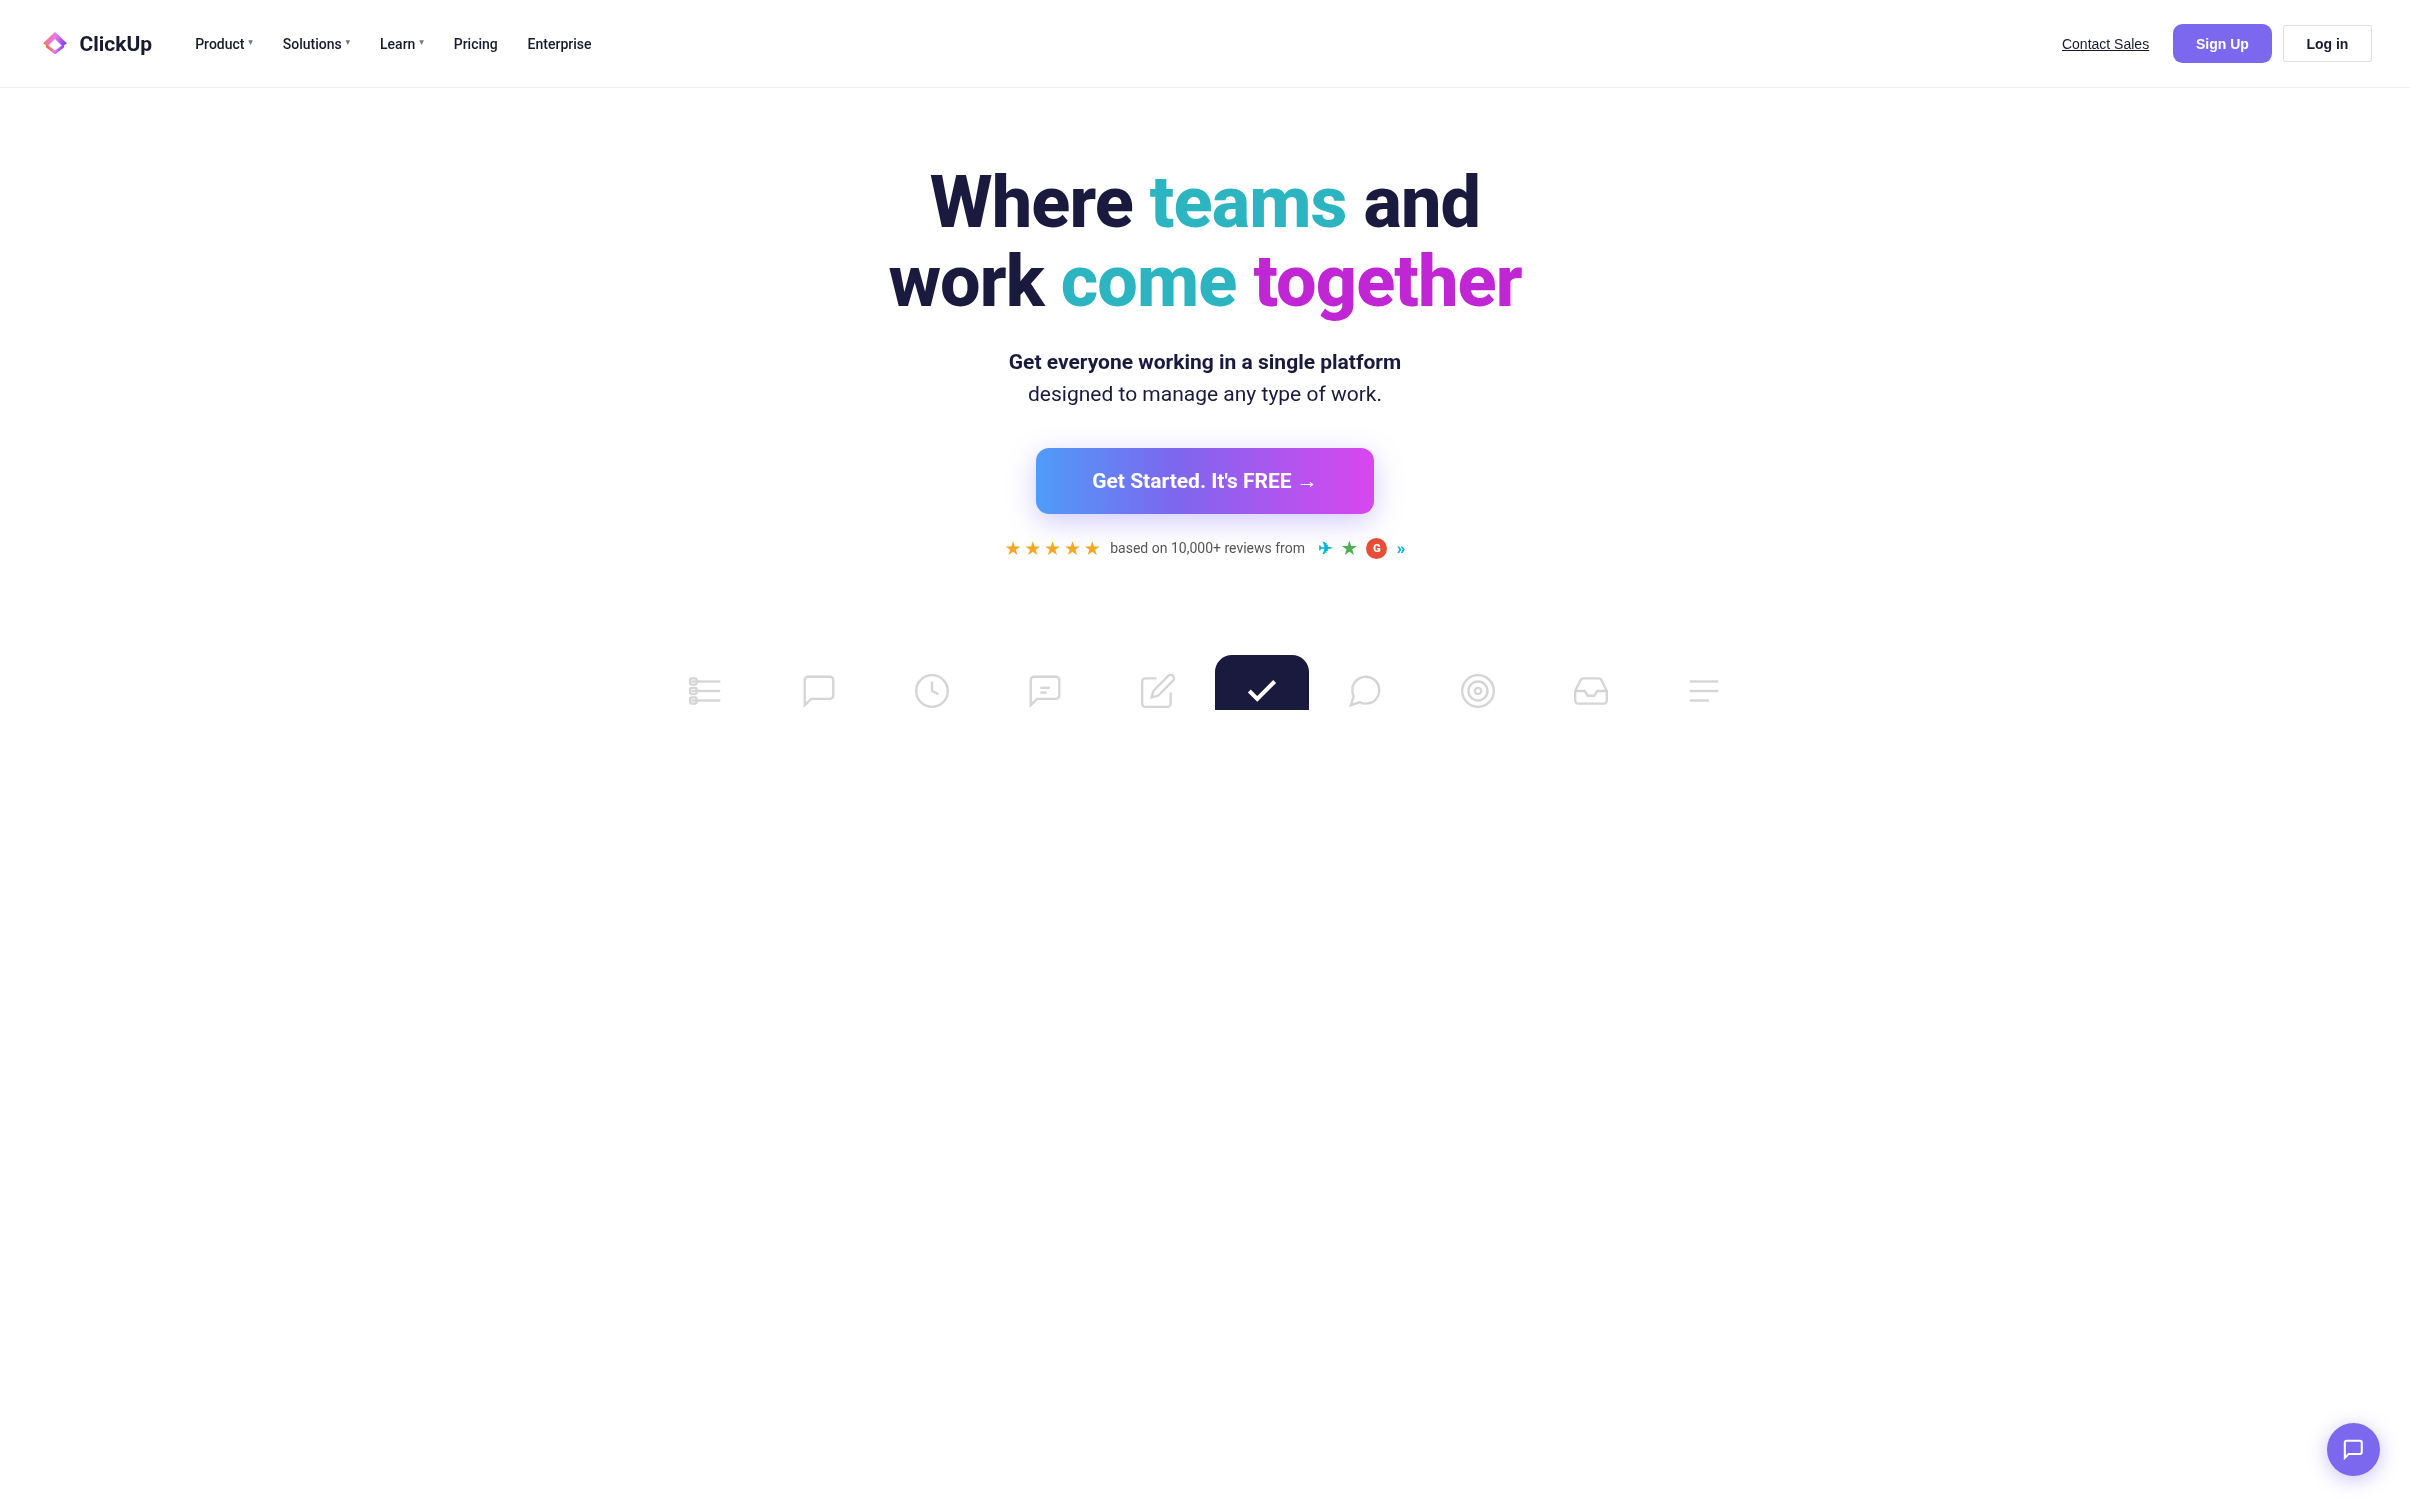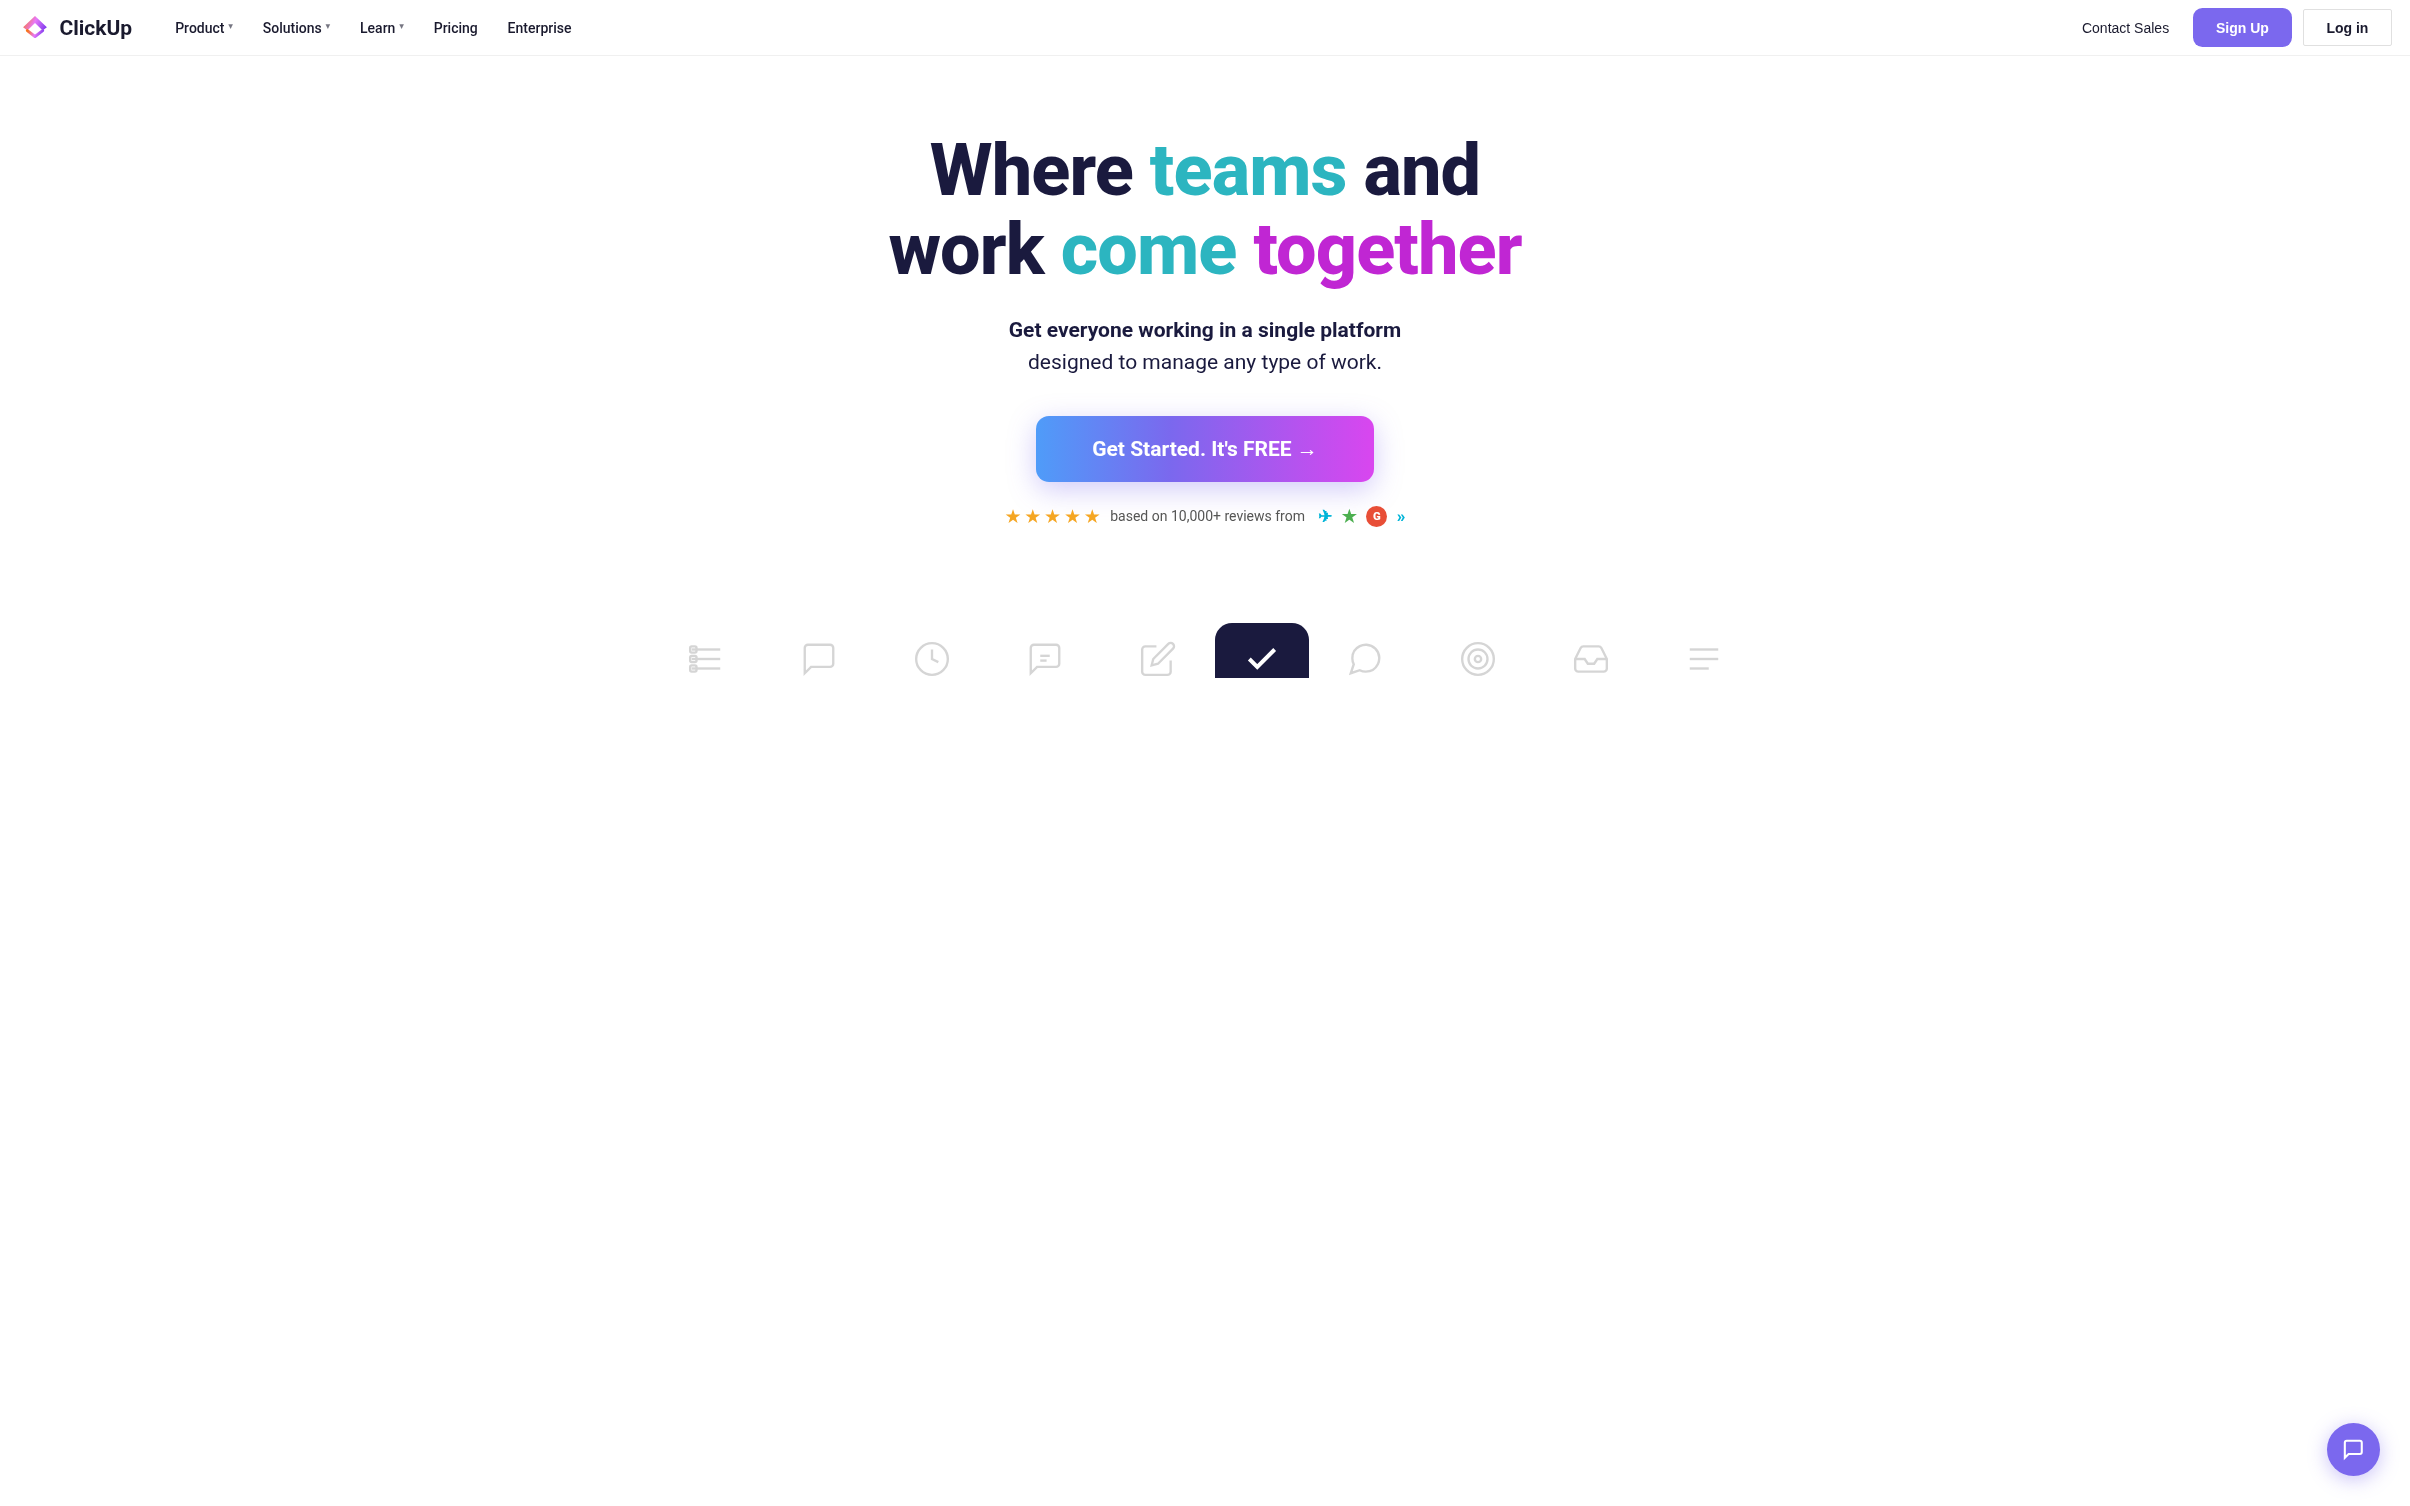--- a/index.html
+++ b/index.html
@@ -8,22 +8,22 @@
       background: #fff;
       color: #1a1a2e;
       min-height: 100vh;
       overflow-x: hidden;
     }
 
     
     nav {
       display: flex;
       align-items: center;
-      padding: 0 18px;
-      height: 56px;
+      padding: 0 38px;
+      height: 88px;
       border-bottom: 0.9px solid #f0f0f0;
       position: sticky;
       top: 0;
       background: #fff;
       z-index: 100;
     }
     .nav-logo {
       display: flex;
       align-items: center;
       gap: 7.5px;
@@ -69,20 +69,21 @@
     }
     .btn-contact {
       font-size: 14px;
       font-weight: 500;
       color: #1a1a2e;
       background: none;
       border: none;
       cursor: pointer;
       padding: 7.5px 13px;
       border-radius: 7.5px;
+      text-decoration: underline;
     }
     .btn-signup {
       background: #7b68ee;
       color: #fff;
       border: none;
       border-radius: 9.4px;
       padding: 11.3px 22.6px;
       font-size: 14px;
       font-weight: 700;
       cursor: pointer;

